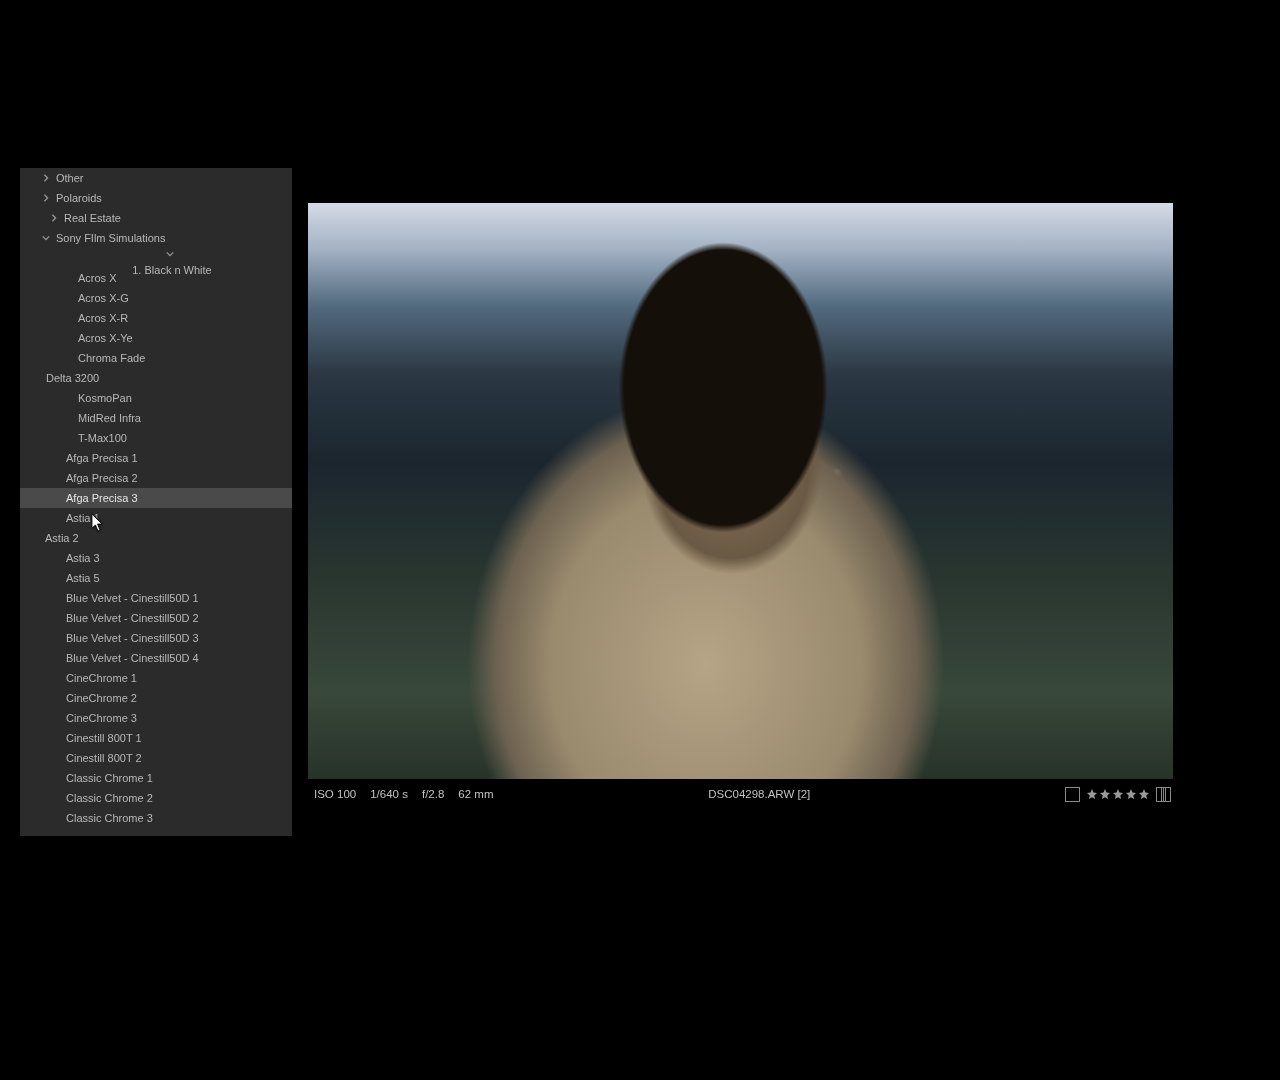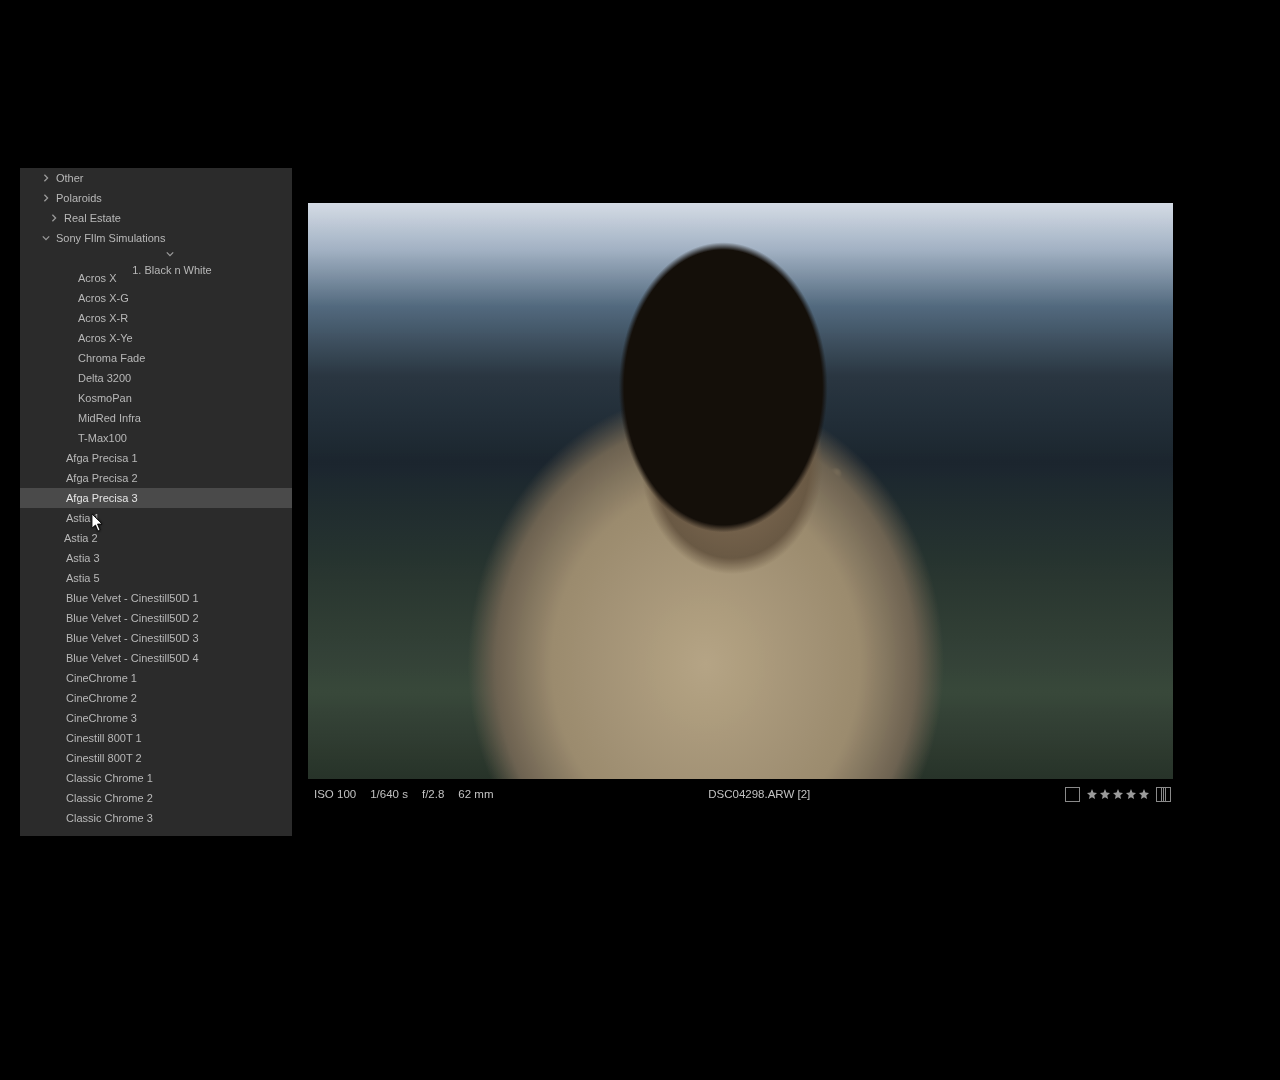--- a/index.html
+++ b/index.html
@@ -162,21 +162,21 @@
       </div>
       <div class="row" style="padding-left: 58px;">
         <span class="label">Acros X-R</span>
       </div>
       <div class="row" style="padding-left: 58px;">
         <span class="label">Acros X-Ye</span>
       </div>
       <div class="row" style="padding-left: 58px;">
         <span class="label">Chroma Fade</span>
       </div>
-      <div class="row" style="padding-left: 58px;">
+      <div class="row" style="padding-left: 26px;">
         <span class="label">Delta 3200</span>
       </div>
       <div class="row" style="padding-left: 58px;">
         <span class="label">KosmoPan</span>
       </div>
       <div class="row" style="padding-left: 58px;">
         <span class="label">MidRed Infra</span>
       </div>
       <div class="row" style="padding-left: 58px;">
         <span class="label">T-Max100</span>
@@ -186,21 +186,21 @@
       </div>
       <div class="row" style="padding-left: 46px;">
         <span class="label">Afga Precisa 2</span>
       </div>
       <div class="row selected" style="padding-left: 46px;">
         <span class="label">Afga Precisa 3</span>
       </div>
       <div class="row" style="padding-left: 46px;">
         <span class="label">Astia 1</span>
       </div>
-      <div class="row" style="padding-left: 44px;">
+      <div class="row" style="padding-left: 25px;">
         <span class="label">Astia 2</span>
       </div>
       <div class="row" style="padding-left: 46px;">
         <span class="label">Astia 3</span>
       </div>
       <div class="row" style="padding-left: 46px;">
         <span class="label">Astia 5</span>
       </div>
       <div class="row" style="padding-left: 46px;">
         <span class="label">Blue Velvet - Cinestill50D 1</span>

